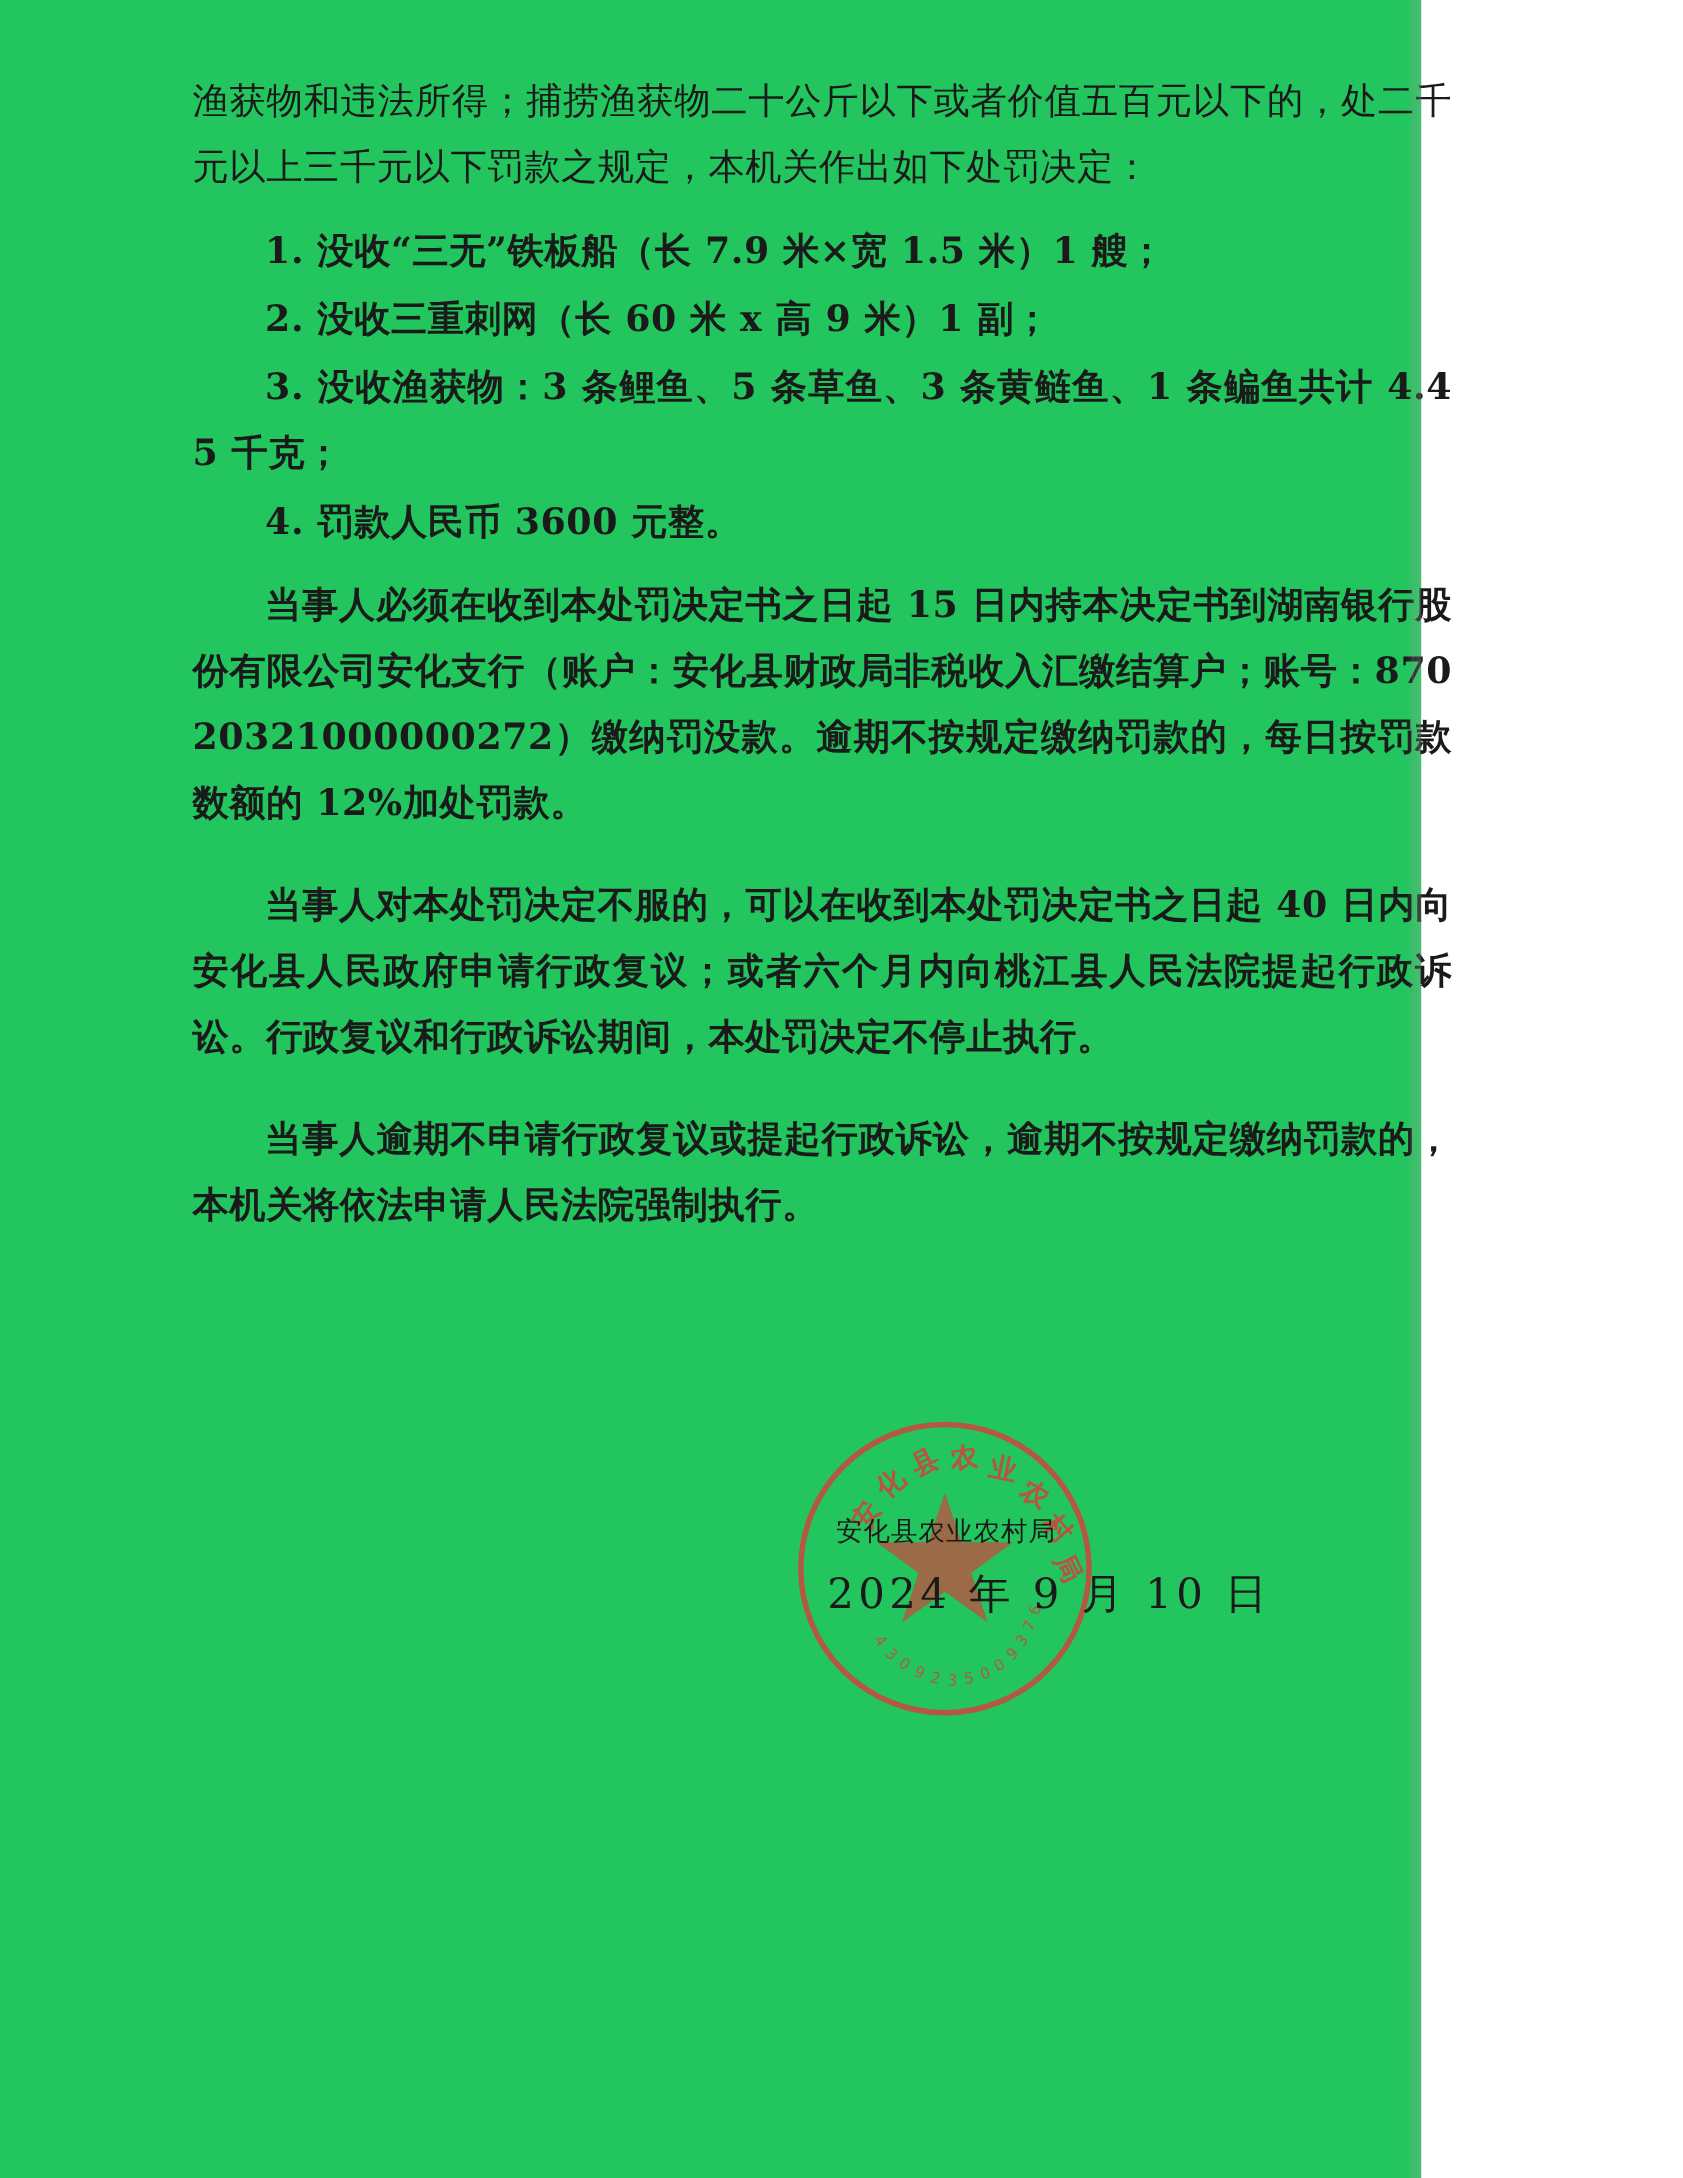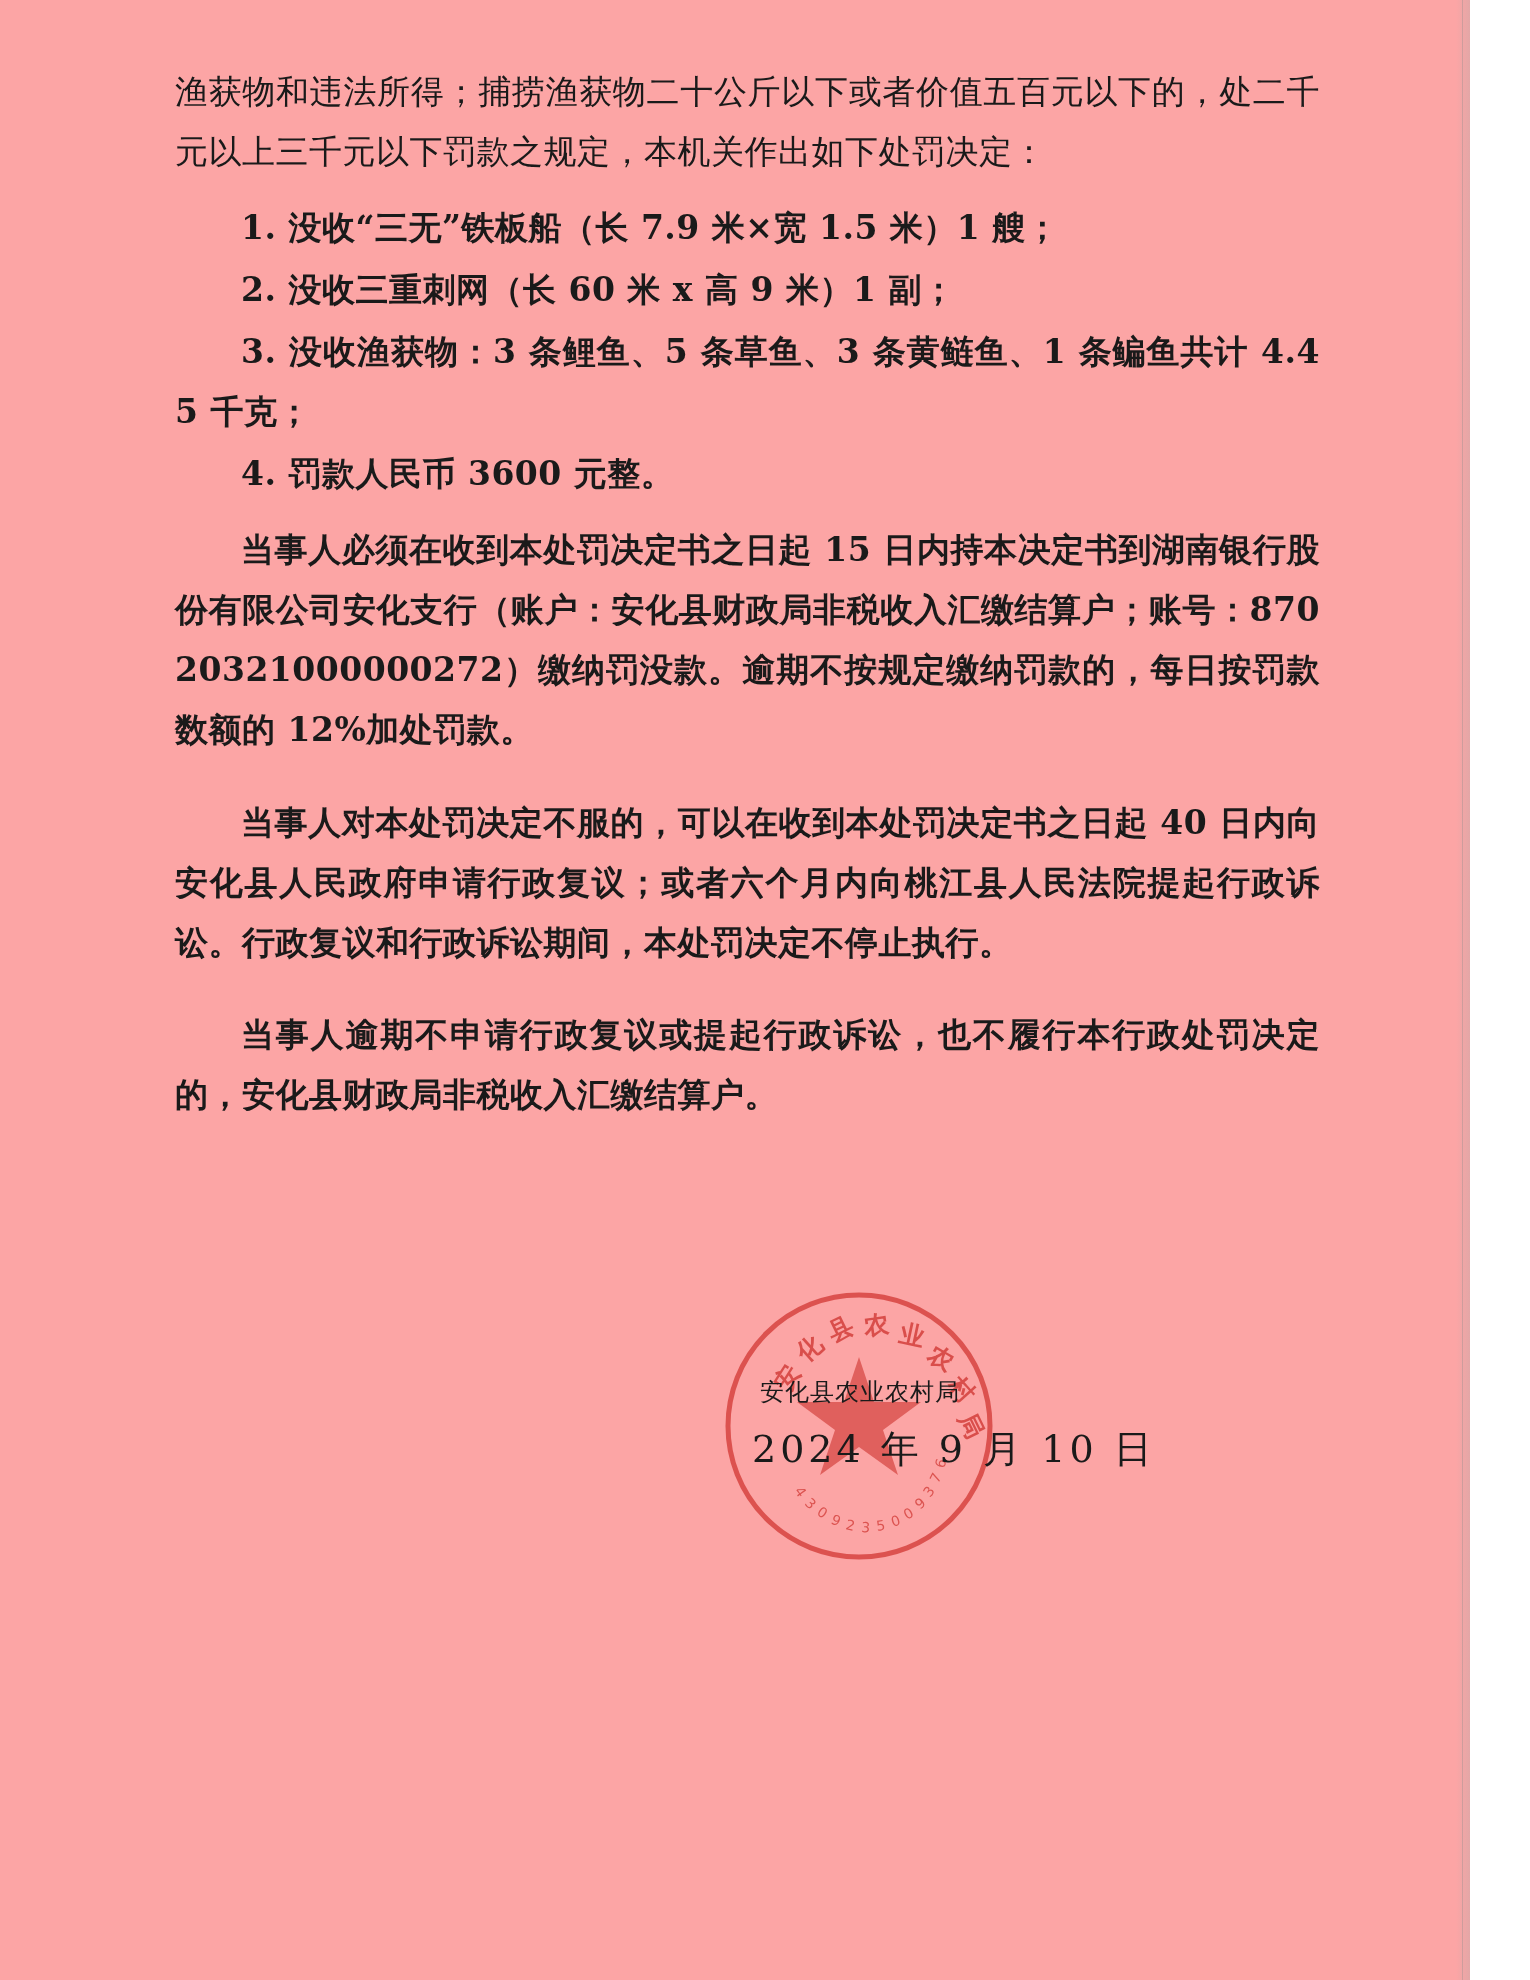--- a/index.html
+++ b/index.html
@@ -12,23 +12,23 @@
     height: 1980px;
     position: relative;
     font-family: "DejaVu Serif", "Liberation Serif", serif;
     color: #1a1a1a;
     overflow: hidden;
   }
   .page {
     position: absolute;
     left: 0;
     top: 0;
-    width: 1470px;
+    width: 1292px;
     height: 1980px;
-    background: #fca5a5;
+    background: #22c55e;
   }
   .doc-body {
     position: absolute;
     left: 175px;
     top: 62px;
     width: 1145px;
   }
   .para {
     font-size: 33px;
     line-height: 1.82;
@@ -115,21 +115,21 @@
     <div class="spacer-sm"></div>
 
     <p class="para indent">当事人必须在收到本处罚决定书之日起 15 日内持本决定书到湖南银行股份有限公司安化支行（账户：安化县财政局非税收入汇缴结算户；账号：87020321000000272）缴纳罚没款。逾期不按规定缴纳罚款的，每日按罚款数额的 12%加处罚款。</p>
 
     <div class="spacer-md"></div>
 
     <p class="para indent">当事人对本处罚决定不服的，可以在收到本处罚决定书之日起 40 日内向安化县人民政府申请行政复议；或者六个月内向桃江县人民法院提起行政诉讼。行政复议和行政诉讼期间，本处罚决定不停止执行。</p>
 
     <div class="spacer-md"></div>
 
-    <p class="para indent">当事人逾期不申请行政复议或提起行政诉讼，也不履行本行政处罚决定的，安化县财政局非税收入汇缴结算户。</p>
+    <p class="para indent">当事人逾期不申请行政复议或提起行政诉讼，逾期不按规定缴纳罚款的，本机关将依法申请人民法院强制执行。</p>
 
   </div>
 
   <div class="seal">
     <svg width="282" height="282" viewBox="0 0 282 282" xmlns="http://www.w3.org/2000/svg">
       <g fill="none" stroke="#d4403c" stroke-width="5" opacity="0.82">
         <circle cx="141" cy="141" r="131"></circle>
       </g>
       <g opacity="0.8">
         <path d="M141 72 L156 117 L203 117 L165 145 L180 190 L141 162 L102 190 L117 145 L79 117 L126 117 Z" fill="#d4403c" opacity="0.85"></path>

